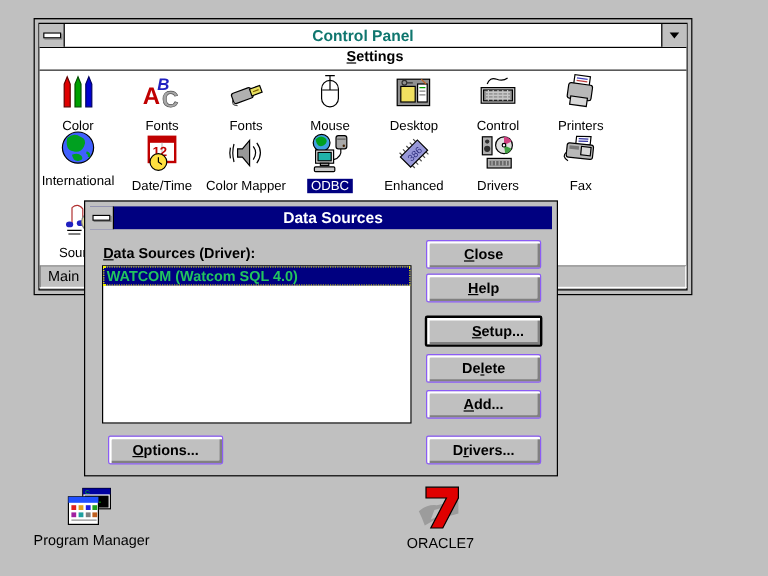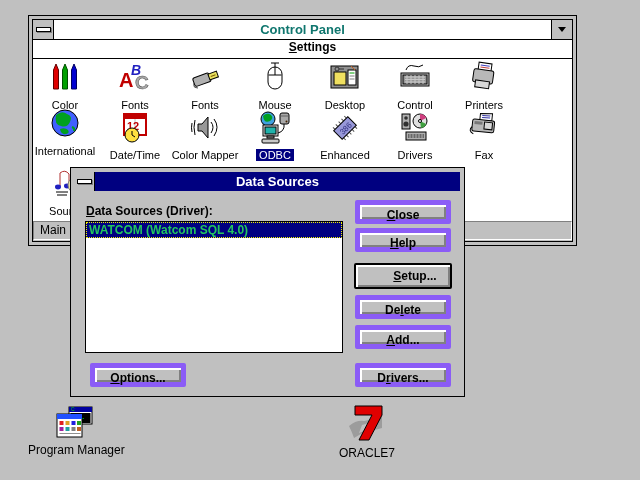--- a/index.html
+++ b/index.html
@@ -72,21 +72,21 @@
     background:#fff; border:1px solid #000; box-sizing:border-box;
   }
   .list-item {
     height:16px; box-sizing:border-box; font-weight:bold; font-size:12px; line-height:14px;
     padding-left:2px; color:#000; white-space:nowrap; overflow:hidden;
   }
   .list-item.selected { background:#000080; color:#22c55e; border:1px dotted #f0f000; }
 
   .btn {
     position:absolute; width:96px; height:24px; box-sizing:border-box;
-    background:#c0c0c0; border:5px solid #8b5cf6; border-radius:2px;
+    background:#c0c0c0; border:1px solid #8b5cf6; border-radius:2px;
     box-shadow: inset 1px 1px 0 #fff, inset 2px 2px 0 #fff, inset -1px -1px 0 #808080, inset -2px -2px 0 #808080;
     font-family:"Liberation Sans", sans-serif; font-weight:bold; font-size:12px; color:#000;
     padding:0; text-align:center; line-height:20px;
   }
   .btn.default { width:98px; height:26px; border:2px solid #000; }
   #btn-close   { left:284px; top:32px; }
   #btn-help    { left:284px; top:60px; }
   #btn-setup   { left:283px; top:95px;padding-left:24px; }
   #btn-delete  { left:284px; top:127px; }
   #btn-add     { left:284px; top:157px; }

